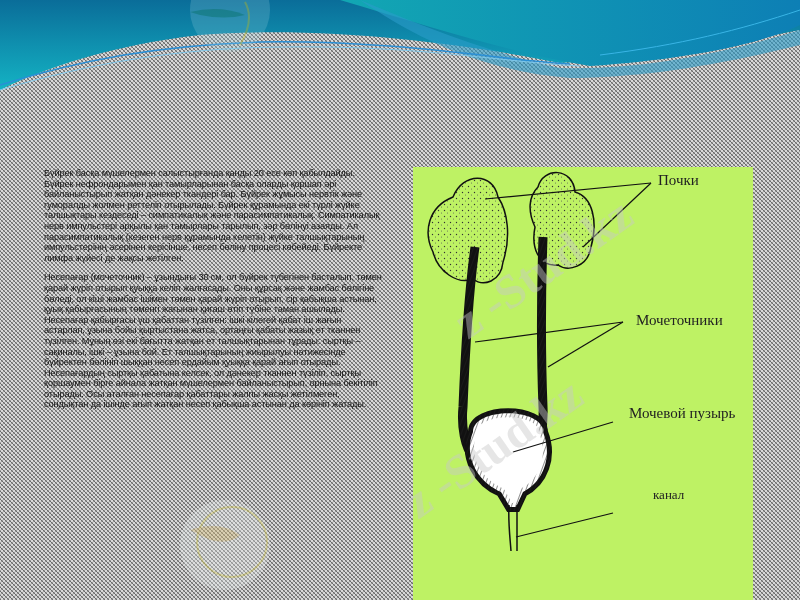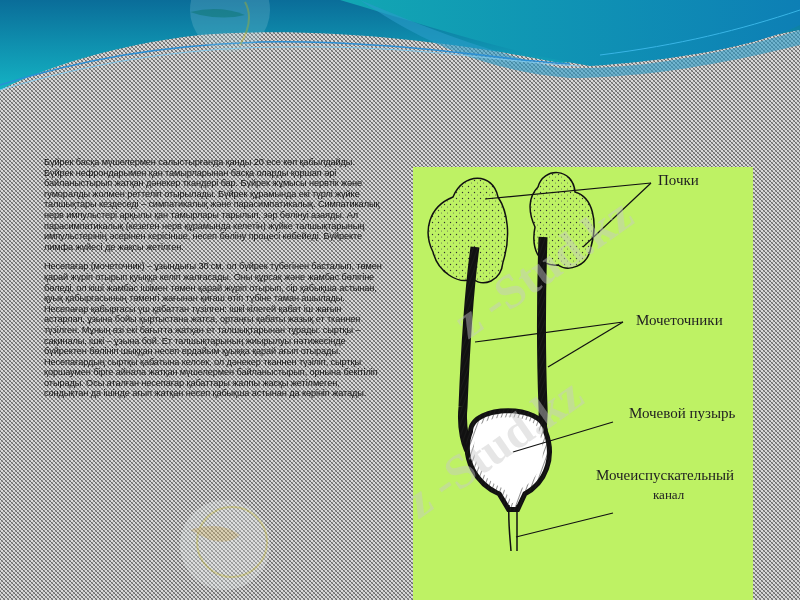--- a/index.html
+++ b/index.html
@@ -11,21 +11,21 @@
     .bg-pattern {
       position: absolute; inset: 0;
       background-color: #d8d8d8;
       background-image:
         repeating-linear-gradient(45deg, #6a6a6a 0px, #6a6a6a 1px, transparent 1px, transparent 3px),
         repeating-linear-gradient(-45deg, #9a9a9a 0px, #9a9a9a 1px, transparent 1px, transparent 3px);
       background-size: 4px 4px;
     }
     .banner { position: absolute; left: 0; top: 0; width: 800px; height: 180px; }
     .slide-text {
-      position: absolute; left: 44px; top: 157px; width: 340px;
+      position: absolute; left: 44px; top: 168px; width: 340px;
       font-size: 9.2px; line-height: 10.6px; color: #111;
       letter-spacing: -0.1px;
       border-radius: 15px;
     }
     .slide-text p { margin: 0 0 9px 0; }
     .figure-panel {
       position: absolute; left: 413px; top: 167px; width: 340px; height: 468px;
       background: #bef264;
     }
     .figure-panel svg { position: absolute; left: 0; top: 0; }
@@ -113,18 +113,17 @@
     <line x1="170" y1="80" x2="238" y2="16" stroke="#111" stroke-width="1.2"></line>
     <line x1="62" y1="175" x2="210" y2="155" stroke="#111" stroke-width="1.2"></line>
     <line x1="135" y1="200" x2="210" y2="155" stroke="#111" stroke-width="1.2"></line>
     <line x1="100" y1="285" x2="200" y2="255" stroke="#111" stroke-width="1.2"></line>
     <line x1="103" y1="370" x2="200" y2="346" stroke="#111" stroke-width="1.2"></line>
   </svg>
 
   <div class="label" style="left:245px;top:5px;font-size:15px;">Почки</div>
   <div class="label" style="left:223px;top:145px;font-size:15px;">Мочеточники</div>
   <div class="label" style="left:216px;top:238px;font-size:15px;">Мочевой пузырь</div>
-  <div class="label" style="left:183px;top:300px;font-size:15px;">Мочеиспускательный</div>
   <div class="label" style="left:240px;top:320px;font-size:13px;">канал</div>
 </div>
 
 <div class="watermark" style="left:440px;top:240px;">z -Stud.kz</div>
 <div class="watermark" style="left:390px;top:420px;">z -Stud.kz</div>
 
 </body></html>

